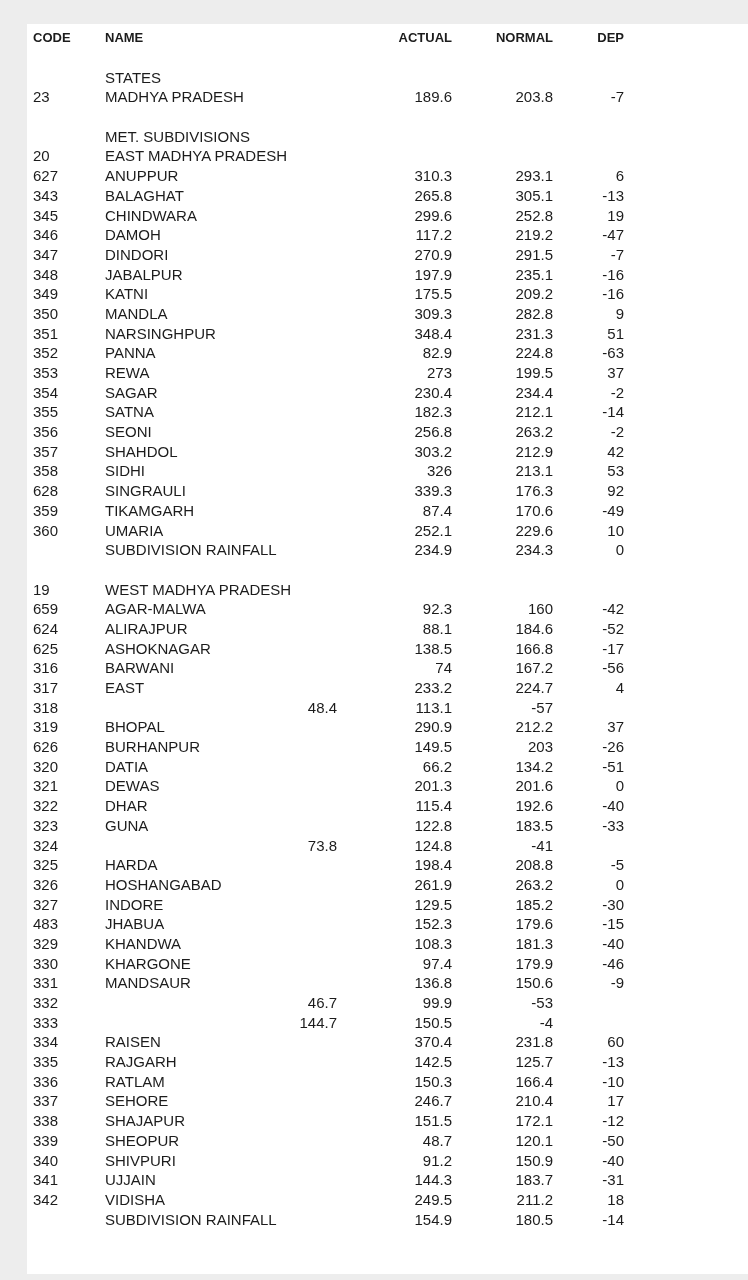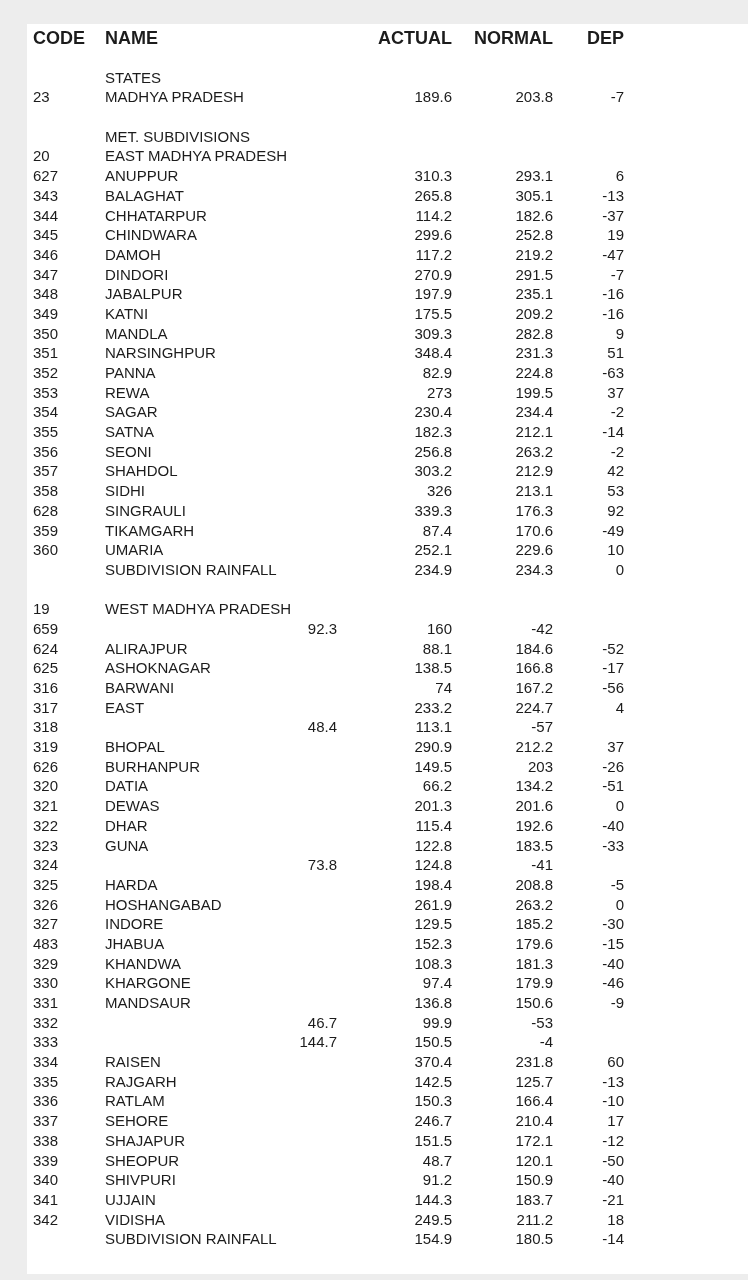--- a/index.html
+++ b/index.html
@@ -23,21 +23,21 @@
   .row {
     display: grid;
     grid-template-columns: 72px 232px 115px 101px 71px;
     height: 19.7px;
     align-items: center;
     padding-left: 6px;
     color: #1c1c1c;
     font-size: 15px;
     white-space: nowrap;
   }
-  .row.header { font-weight: 700; font-size: 18px; }
+  .row.header { font-weight: 700; font-size: 13px; }
   .cell-code   { text-align: left; }
   .cell-name   { text-align: left; }
   .cell-actual { text-align: right; }
   .cell-normal { text-align: right; }
   .cell-dep    { text-align: right; }
 </style>
 </head>
 <body>
 
 <div class="content">
@@ -106,27 +106,20 @@
   </div>
 
   <div class="row">
     <span class="cell-code">343</span>
     <span class="cell-name">BALAGHAT</span>
     <span class="cell-actual">265.8</span>
     <span class="cell-normal">305.1</span>
     <span class="cell-dep">-13</span>
   </div>
 
-  <div class="row">
-    <span class="cell-code">344</span>
-    <span class="cell-name">CHHATARPUR</span>
-    <span class="cell-actual">114.2</span>
-    <span class="cell-normal">182.6</span>
-    <span class="cell-dep">-37</span>
-  </div>
 
   <div class="row">
     <span class="cell-code">345</span>
     <span class="cell-name">CHINDWARA</span>
     <span class="cell-actual">299.6</span>
     <span class="cell-normal">252.8</span>
     <span class="cell-dep">19</span>
   </div>
 
   <div class="row">
@@ -276,20 +269,21 @@
   <div class="row">
     <span class="cell-code">19</span>
     <span class="cell-name">WEST MADHYA PRADESH</span>
     <span class="cell-actual"></span>
     <span class="cell-normal"></span>
     <span class="cell-dep"></span>
   </div>
 
   <div class="row">
     <span class="cell-code">659</span>
+    <span class="cell-name">AGAR-MALWA</span>
     <span class="cell-actual">92.3</span>
     <span class="cell-normal">160</span>
     <span class="cell-dep">-42</span>
   </div>
 
   <div class="row">
     <span class="cell-code">624</span>
     <span class="cell-name">ALIRAJPUR</span>
     <span class="cell-actual">88.1</span>
     <span class="cell-normal">184.6</span>
@@ -506,21 +500,21 @@
     <span class="cell-actual">91.2</span>
     <span class="cell-normal">150.9</span>
     <span class="cell-dep">-40</span>
   </div>
 
   <div class="row">
     <span class="cell-code">341</span>
     <span class="cell-name">UJJAIN</span>
     <span class="cell-actual">144.3</span>
     <span class="cell-normal">183.7</span>
-    <span class="cell-dep">-21</span>
+    <span class="cell-dep">-31</span>
   </div>
 
   <div class="row">
     <span class="cell-code">342</span>
     <span class="cell-name">VIDISHA</span>
     <span class="cell-actual">249.5</span>
     <span class="cell-normal">211.2</span>
     <span class="cell-dep">18</span>
   </div>
 

